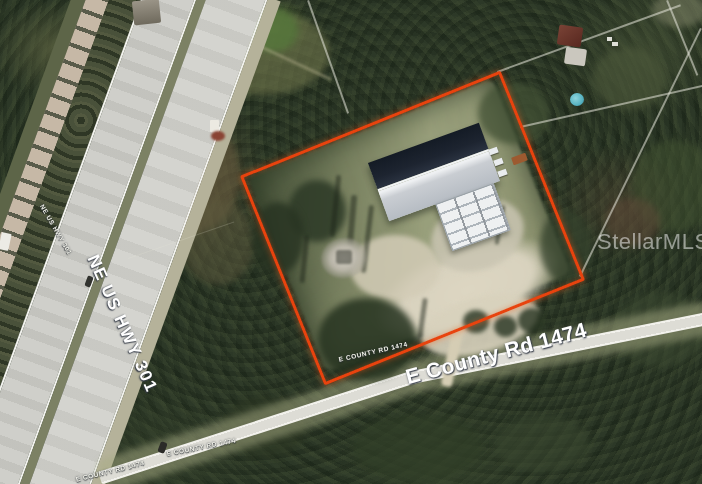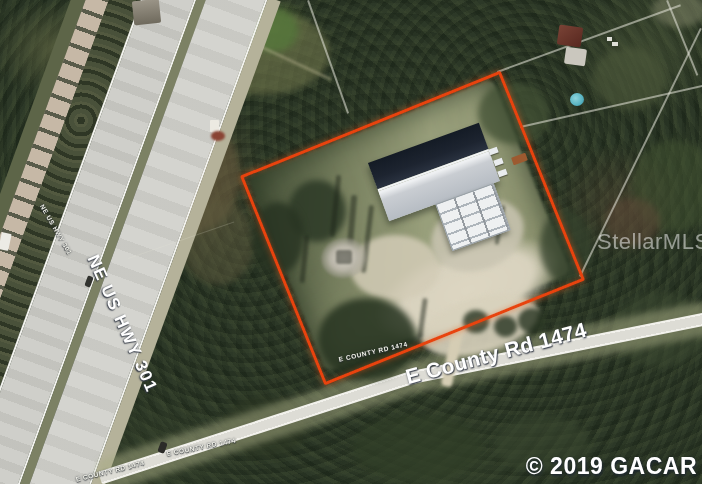--- a/index.html
+++ b/index.html
@@ -168,14 +168,13 @@
   <div class="boundary"></div>
 
   <div class="roadlabel lbl-sm lbl-sm-hwy">NE US HWY 301</div>
   <div class="roadlabel lbl-sm lbl-sm-cr1">E COUNTY RD 1474</div>
   <div class="roadlabel lbl-sm lbl-sm-cr2">E COUNTY RD 1474</div>
   <div class="roadlabel lbl-sm lbl-sm-cr3">E COUNTY RD 1474</div>
   <div class="roadlabel lbl-big-hwy">NE US HWY 301</div>
   <div class="roadlabel lbl-big-cr">E County Rd 1474</div>
 
   <div class="watermark">StellarMLS</div>
-  <div class="copyright">© 2019 GACAR</div>
 </div>
 
 </body></html>

